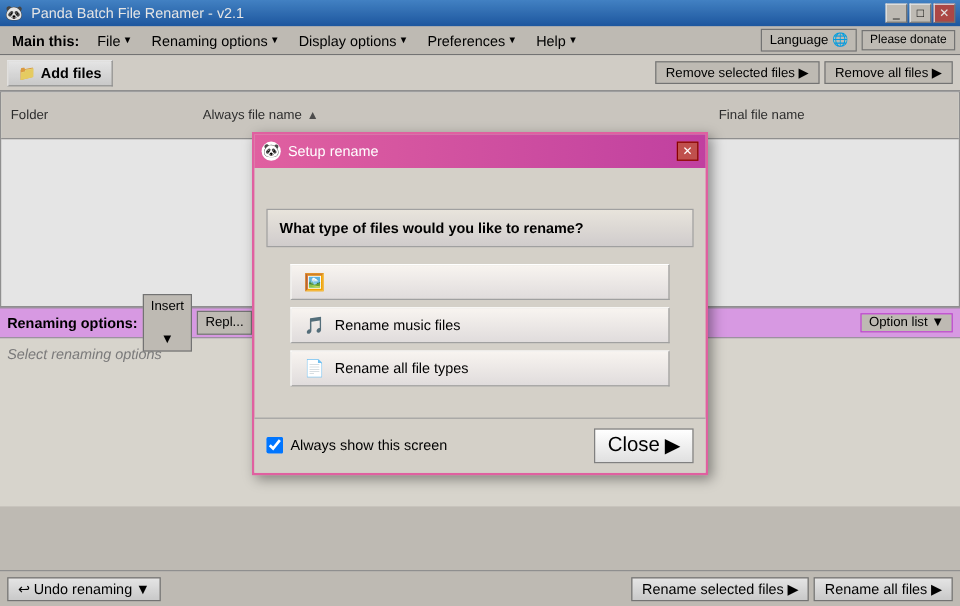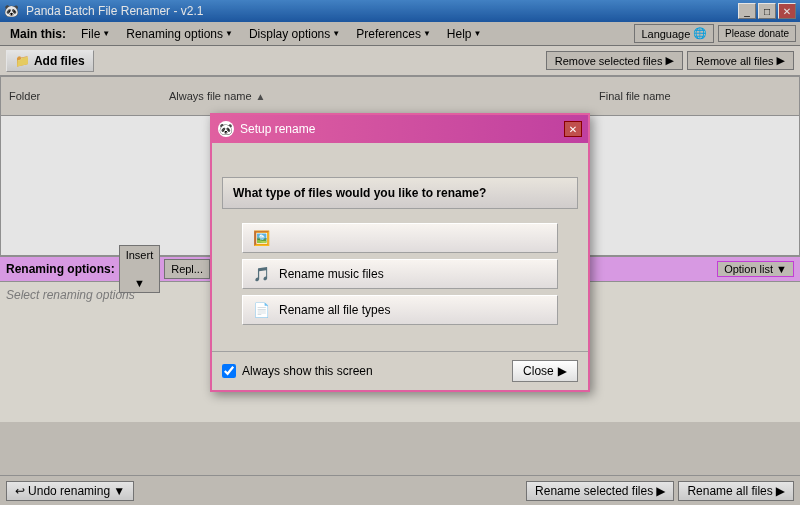--- a/index.html
+++ b/index.html
@@ -393,21 +393,21 @@
     .checkbox-input {
       width: 14px;
       height: 14px;
       cursor: pointer;
     }
     .close-btn-dialog {
       padding: 3px 10px;
       background: linear-gradient(to bottom, #fff, #e0e0e0);
       border: 1px solid #808080;
       cursor: pointer;
-      font-size: 12px;
+      font-size: 17px;
       display: flex;
       align-items: center;
       gap: 4px;
     }
 
     .panda-icon {
       width: 16px;
       height: 16px;
       background: #fff;
       border-radius: 50%;

